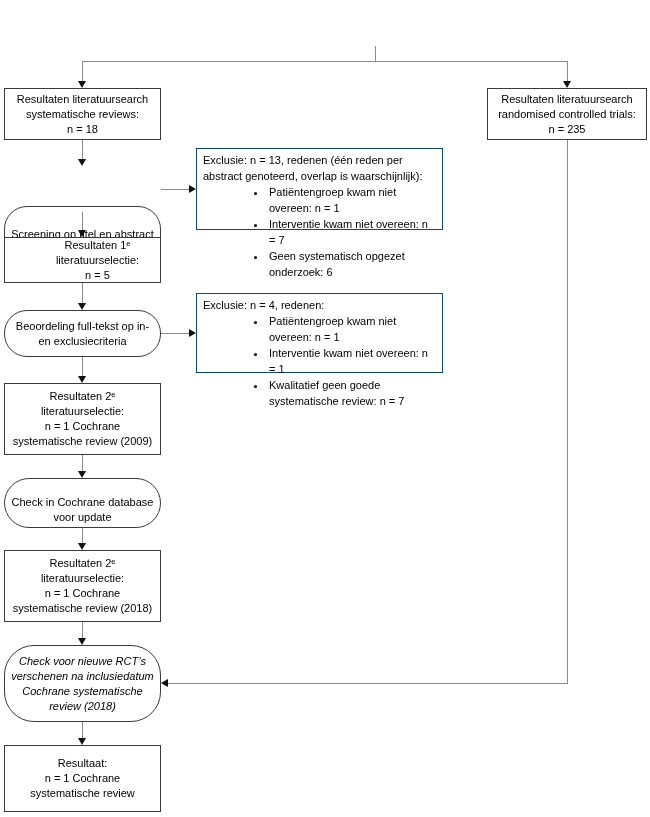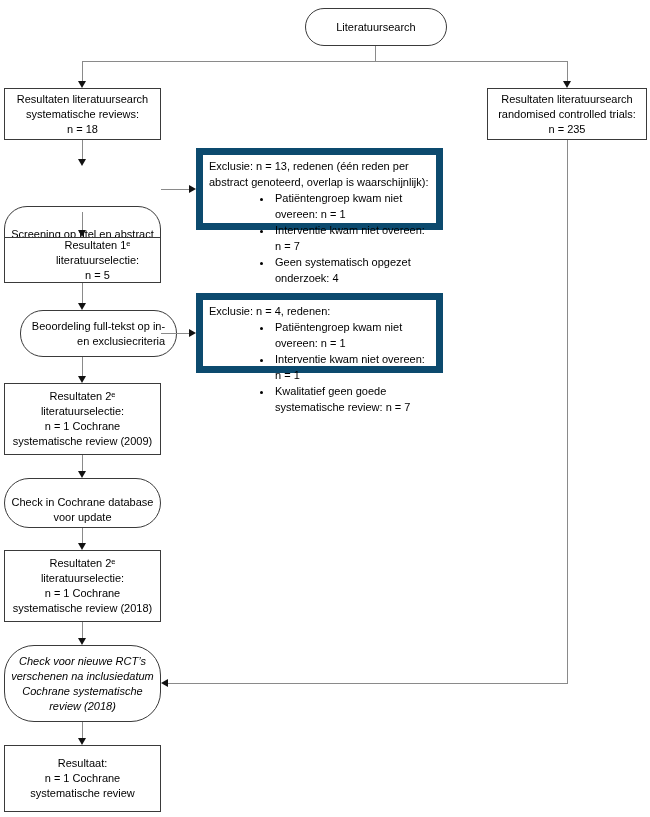--- a/index.html
+++ b/index.html
@@ -19,21 +19,21 @@
     display:flex;align-items:center;justify-content:center;
     text-align:center;
     font-size:11px;line-height:15px;
     box-sizing:border-box;
     padding:2px 4px;
   }
   .node .txt{white-space:pre-line;}
   .stadium{border-radius:24px;}
   .excl{
     position:absolute;
-    border:7px solid #0c4a6e;
+    border:1px solid #0c4a6e;
     background:#fff;
     box-sizing:border-box;
     font-size:11px;line-height:16px;
     text-align:left;
     padding:3px 6px 3px 6px;
   }
   .excl .hd{white-space:pre-line;}
   .excl ul{margin:0;padding-left:24px;list-style-type:disc;}
   .excl li{padding-left:2px;margin-left:40px;}
   
@@ -43,23 +43,20 @@
   .arr{position:absolute;width:0;height:0;}
   .arr.down{border-left:4px solid transparent;border-right:4px solid transparent;border-top:7px solid #111;}
   .arr.right{border-top:4px solid transparent;border-bottom:4px solid transparent;border-left:7px solid #111;}
   .arr.left{border-top:4px solid transparent;border-bottom:4px solid transparent;border-right:7px solid #111;}
 </style>
 </head>
 <body>
 
 <div id="canvas">
 
-  <div class="node stadium" style="left:305px;top:8px;width:142px;height:38px;border-radius:19px;">
-    <span class="txt">Literatuursearch</span>
-  </div>
 
   <div class="node" style="left:4px;top:88px;width:157px;height:52px;">
     <span class="txt">Resultaten literatuursearch
 systematische reviews:
 n = 18</span>
   </div>
 
   <div class="node" style="left:487px;top:88px;width:160px;height:52px;">
     <span class="txt">Resultaten literatuursearch
 randomised controlled trials:
@@ -69,21 +66,21 @@
   <div class="node stadium" style="left:4px;top:166px;width:157px;height:56px;border-radius:23px;margin-top:40px;">
     <span class="txt">Screening op titel en abstract</span>
   </div>
 
   <div class="node" style="left:4px;top:237px;width:157px;height:46px;padding-left:34px;">
     <span class="txt">Resultaten 1ᵉ
 literatuurselectie:
 n = 5</span>
   </div>
 
-  <div class="node stadium" style="left:20px;top:310px;width:157px;height:47px;border-radius:23px;text-align:right;">
+  <div class="node stadium" style="left:4px;top:310px;width:157px;height:47px;border-radius:23px;">
     <span class="txt">Beoordeling full-tekst op in-
 en exclusiecriteria</span>
   </div>
 
   <div class="node" style="left:4px;top:383px;width:157px;height:72px;">
     <span class="txt">Resultaten 2ᵉ
 literatuurselectie:
 n = 1 Cochrane
 systematische review (2009)</span>
   </div>
@@ -112,21 +109,21 @@
 n = 1 Cochrane
 systematische review</span>
   </div>
 
   <div class="excl" style="left:196px;top:148px;width:247px;height:82px;">
     <div class="hd">Exclusie: n = 13, redenen (één reden per
 abstract genoteerd, overlap is waarschijnlijk):</div>
     <ul>
       <li>Patiëntengroep kwam niet overeen: n = 1</li>
       <li>Interventie kwam niet overeen: n = 7</li>
-      <li>Geen systematisch opgezet onderzoek: 4</li>
+      <li>Geen systematisch opgezet onderzoek: 6</li>
     </ul>
   </div>
 
   <div class="excl" style="left:196px;top:293px;width:247px;height:80px;">
     <div class="hd">Exclusie: n = 4, redenen:</div>
     <ul>
       <li>Patiëntengroep kwam niet overeen: n = 1</li>
       <li>Interventie kwam niet overeen: n = 1</li>
       <li>Kwalitatief geen goede systematische review: n = 7</li>
     </ul>

